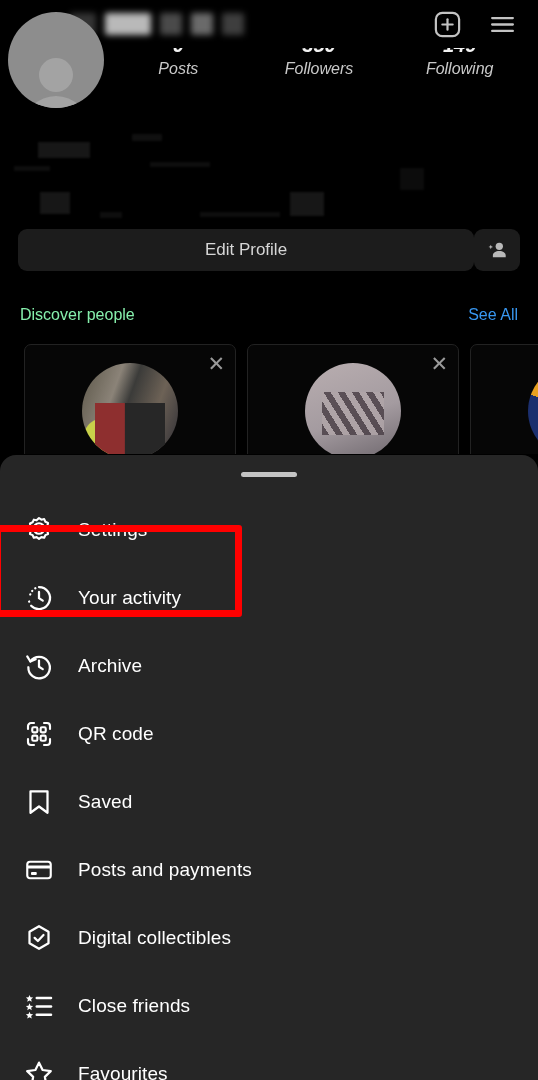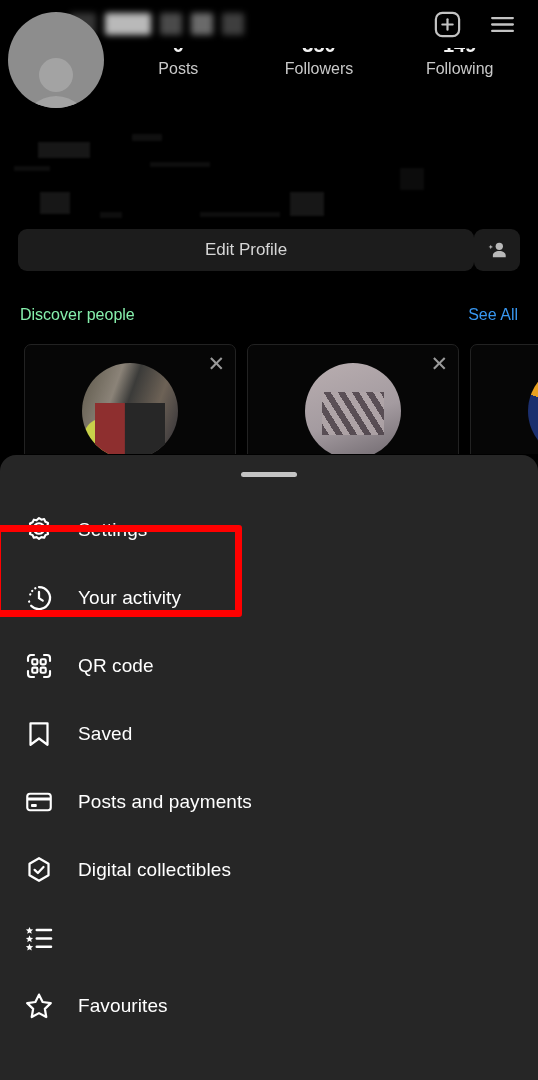--- a/index.html
+++ b/index.html
@@ -65,20 +65,21 @@
   .icon-btn { display: flex; align-items: center; justify-content: center; }
 
   
   .stats {
     position: absolute;
     top: 48px; left: 0; right: 0;
     height: 72px;
     display: flex;
     align-items: flex-start;
     padding-left: 4px;
+    font-style: italic;
   }
   .avatar-wrap {
     width: 104px;
     display: flex;
     justify-content: center;
     padding-top: 2px;
   }
   .avatar {
     width: 96px; height: 96px;
     border-radius: 50%;
@@ -408,20 +409,30 @@
             <path d="M12 3.2a8.8 8.8 0 1 1-6.3 14.95"></path>
             <path d="M4.1 14.9a8.8 8.8 0 0 1-.1-2.4" stroke-dasharray="0.1 3.1"></path>
             <path d="M5 9.2a8.8 8.8 0 0 1 1.6-2.9" stroke-dasharray="0.1 3.1"></path>
             <path d="M9 4.2a8.8 8.8 0 0 1 1.4-.6" stroke-dasharray="0.1 3.1"></path>
             <path d="M12 7.1v5.1l3 1.9"></path>
           </svg>
         </span>
         <span class="menu-label">Your activity</span>
       </li>
 
+      <li class="menu-item">
+        <span class="menu-icon">
+          <svg width="30" height="30" viewBox="0 0 24 24" fill="none" stroke="#fff" stroke-width="1.8" stroke-linecap="round" stroke-linejoin="round">
+            <path d="M5.1 8.3A8.6 8.6 0 1 1 3.5 13"></path>
+            <polyline points="2.6,4.3 5.1,8.4 9.3,6.6"></polyline>
+            <path d="M12 7.6v5l3 1.9"></path>
+          </svg>
+        </span>
+        <span class="menu-label">Archive</span>
+      </li>
 
       <li class="menu-item">
         <span class="menu-icon">
           <svg width="30" height="30" viewBox="0 0 24 24" fill="none" stroke="#fff" stroke-width="1.7" stroke-linecap="round">
             <path d="M8 3.2H5.6A2.4 2.4 0 0 0 3.2 5.6V8"></path>
             <path d="M16 3.2h2.4a2.4 2.4 0 0 1 2.4 2.4V8"></path>
             <path d="M8 20.8H5.6a2.4 2.4 0 0 1-2.4-2.4V16"></path>
             <path d="M16 20.8h2.4a2.4 2.4 0 0 0 2.4-2.4V16"></path>
             <rect x="6.6" y="6.6" width="4.1" height="4.1" rx="1.1"></rect>
             <rect x="13.3" y="6.6" width="4.1" height="4.1" rx="1.1"></rect>
@@ -466,20 +477,21 @@
         <span class="menu-icon">
           <svg width="30" height="30" viewBox="0 0 24 24" fill="none" stroke="#fff" stroke-width="2" stroke-linecap="round">
             <polygon points="4.4,3.1 5.2,5 7.3,5.2 5.7,6.6 6.2,8.6 4.4,7.5 2.6,8.6 3.1,6.6 1.5,5.2 3.6,5" fill="#fff" stroke="none"></polygon>
             <polygon points="4.4,9.8 5.2,11.7 7.3,11.9 5.7,13.3 6.2,15.3 4.4,14.2 2.6,15.3 3.1,13.3 1.5,11.9 3.6,11.7" fill="#fff" stroke="none"></polygon>
             <polygon points="4.4,16.5 5.2,18.4 7.3,18.6 5.7,20 6.2,22 4.4,20.9 2.6,22 3.1,20 1.5,18.6 3.6,18.4" fill="#fff" stroke="none"></polygon>
             <line x1="10.2" y1="5.6" x2="21.6" y2="5.6"></line>
             <line x1="10.2" y1="12.3" x2="21.6" y2="12.3"></line>
             <line x1="10.2" y1="19" x2="21.6" y2="19"></line>
           </svg>
         </span>
+        <span class="menu-label">Close friends</span>
       </li>
 
       <li class="menu-item">
         <span class="menu-icon">
           <svg width="30" height="30" viewBox="0 0 24 24" fill="none" stroke="#fff" stroke-width="1.8" stroke-linejoin="round">
             <polygon points="12,2.9 14.9,8.8 21.4,9.7 16.7,14.3 17.8,20.8 12,17.7 6.2,20.8 7.3,14.3 2.6,9.7 9.1,8.8"></polygon>
           </svg>
         </span>
         <span class="menu-label">Favourites</span>
       </li>

